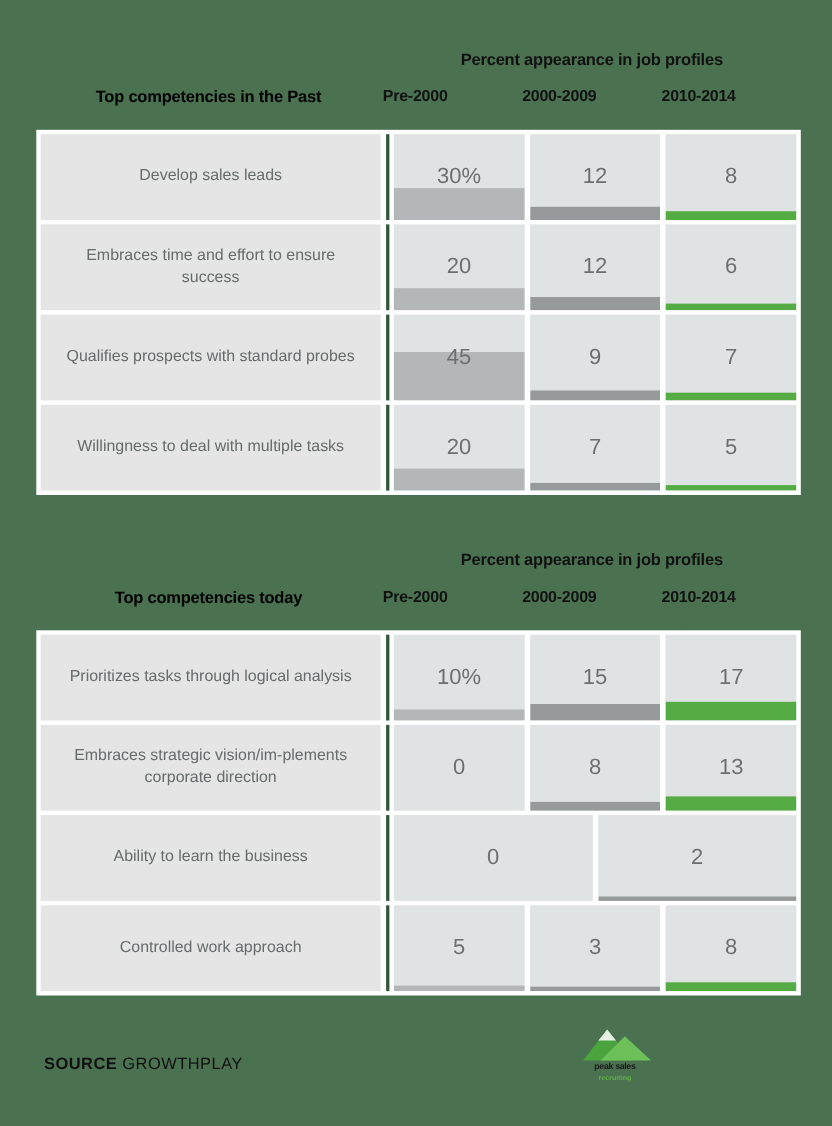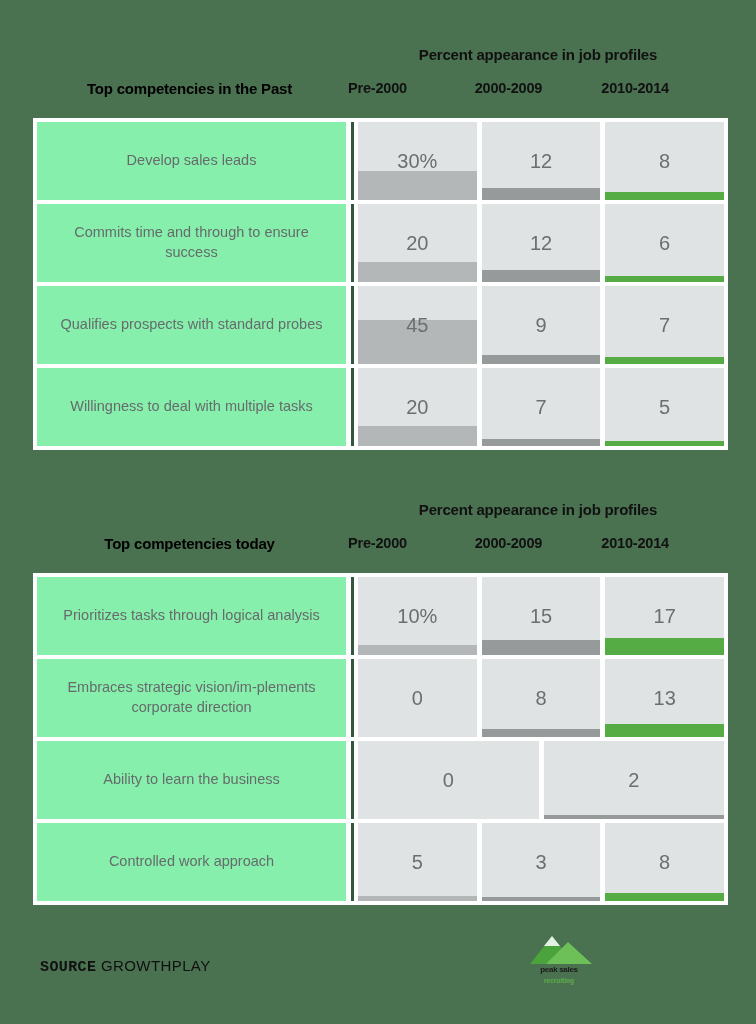--- a/index.html
+++ b/index.html
@@ -68,21 +68,21 @@
   }
   .row {
     display: flex;
     height: 78px;
     margin-bottom: 4px;
   }
   .row:last-child { margin-bottom: 0; }
 
   .label-cell {
     width: 309px;
-    background: #86efac;
+    background: #e5e5e5;
     display: flex;
     align-items: center;
     justify-content: center;
     text-align: center;
     padding: 16px 18px;
     font-size: 14.5px;
     line-height: 1.35;
     color: #666b6b;
     margin-right: 5px;
   }
@@ -121,21 +121,21 @@
 
   
   .footer {
     position: absolute;
     left: 40px;
     bottom: 48px;
     font-size: 15px;
     letter-spacing: 0.4px;
     color: #101010;
   }
-  .footer .src { font-weight: bold; font-family: Liberation Mono, monospace; }
+  .footer .src { font-weight: bold; }
   .footer .brand { font-weight: normal; }
 
   .logo {
     position: absolute;
     right: 28px;
     bottom: 38px;
     width: 74px;
     height: 52px;
   }
   .logo-txt {
@@ -185,21 +185,21 @@
           <div class="data-cell">
             <div class="bar" style="height: 12px; background: rgb(150, 154, 154);"></div>
             <div class="val">12</div>
           </div>
           <div class="data-cell">
             <div class="bar" style="height: 8px; background: rgb(85, 171, 68);"></div>
             <div class="val">8</div>
           </div>
         </div>
         <div class="row">
-          <div class="label-cell">Commits time and through to ensure success</div>
+          <div class="label-cell">Embraces time and effort to ensure success</div>
           <div class="vsep"></div>
           <div class="data-cell">
             <div class="bar" style="height: 20px; background: rgb(180, 183, 183);"></div>
             <div class="val">20</div>
           </div>
           <div class="data-cell">
             <div class="bar" style="height: 12px; background: rgb(150, 154, 154);"></div>
             <div class="val">12</div>
           </div>
           <div class="data-cell">

